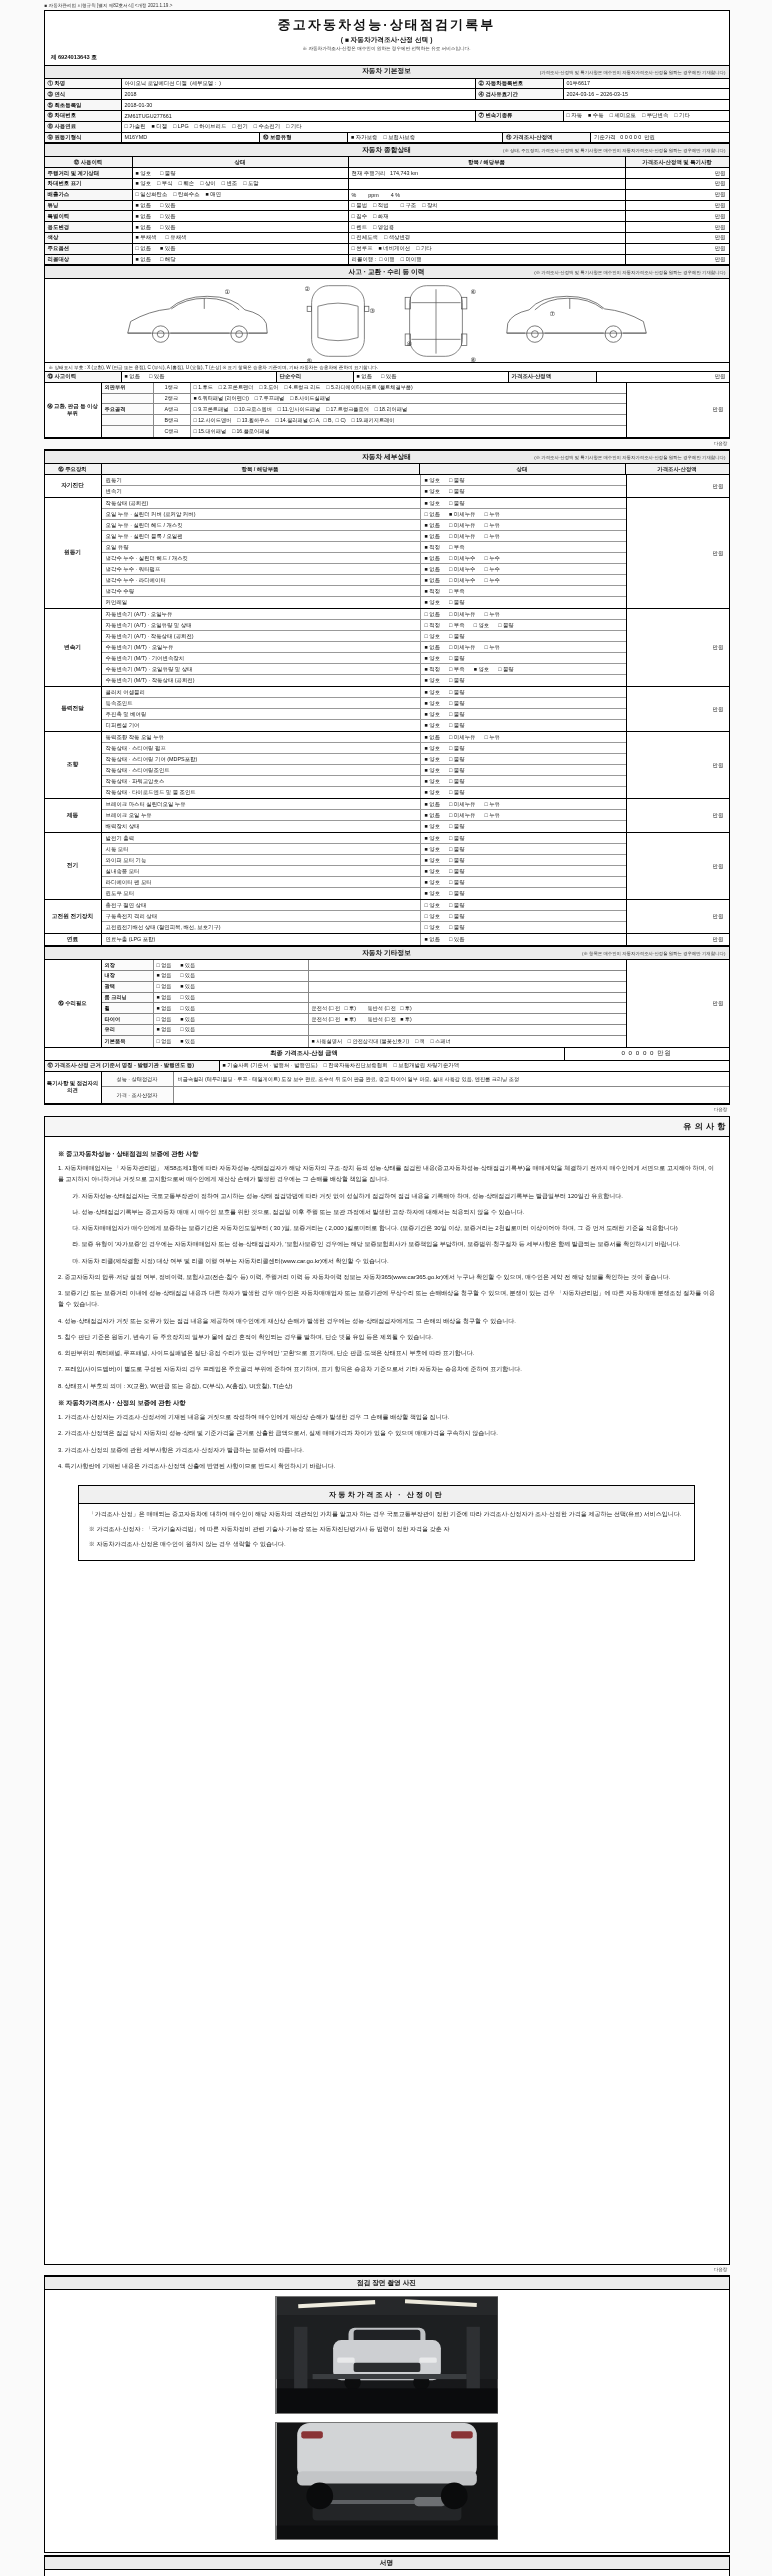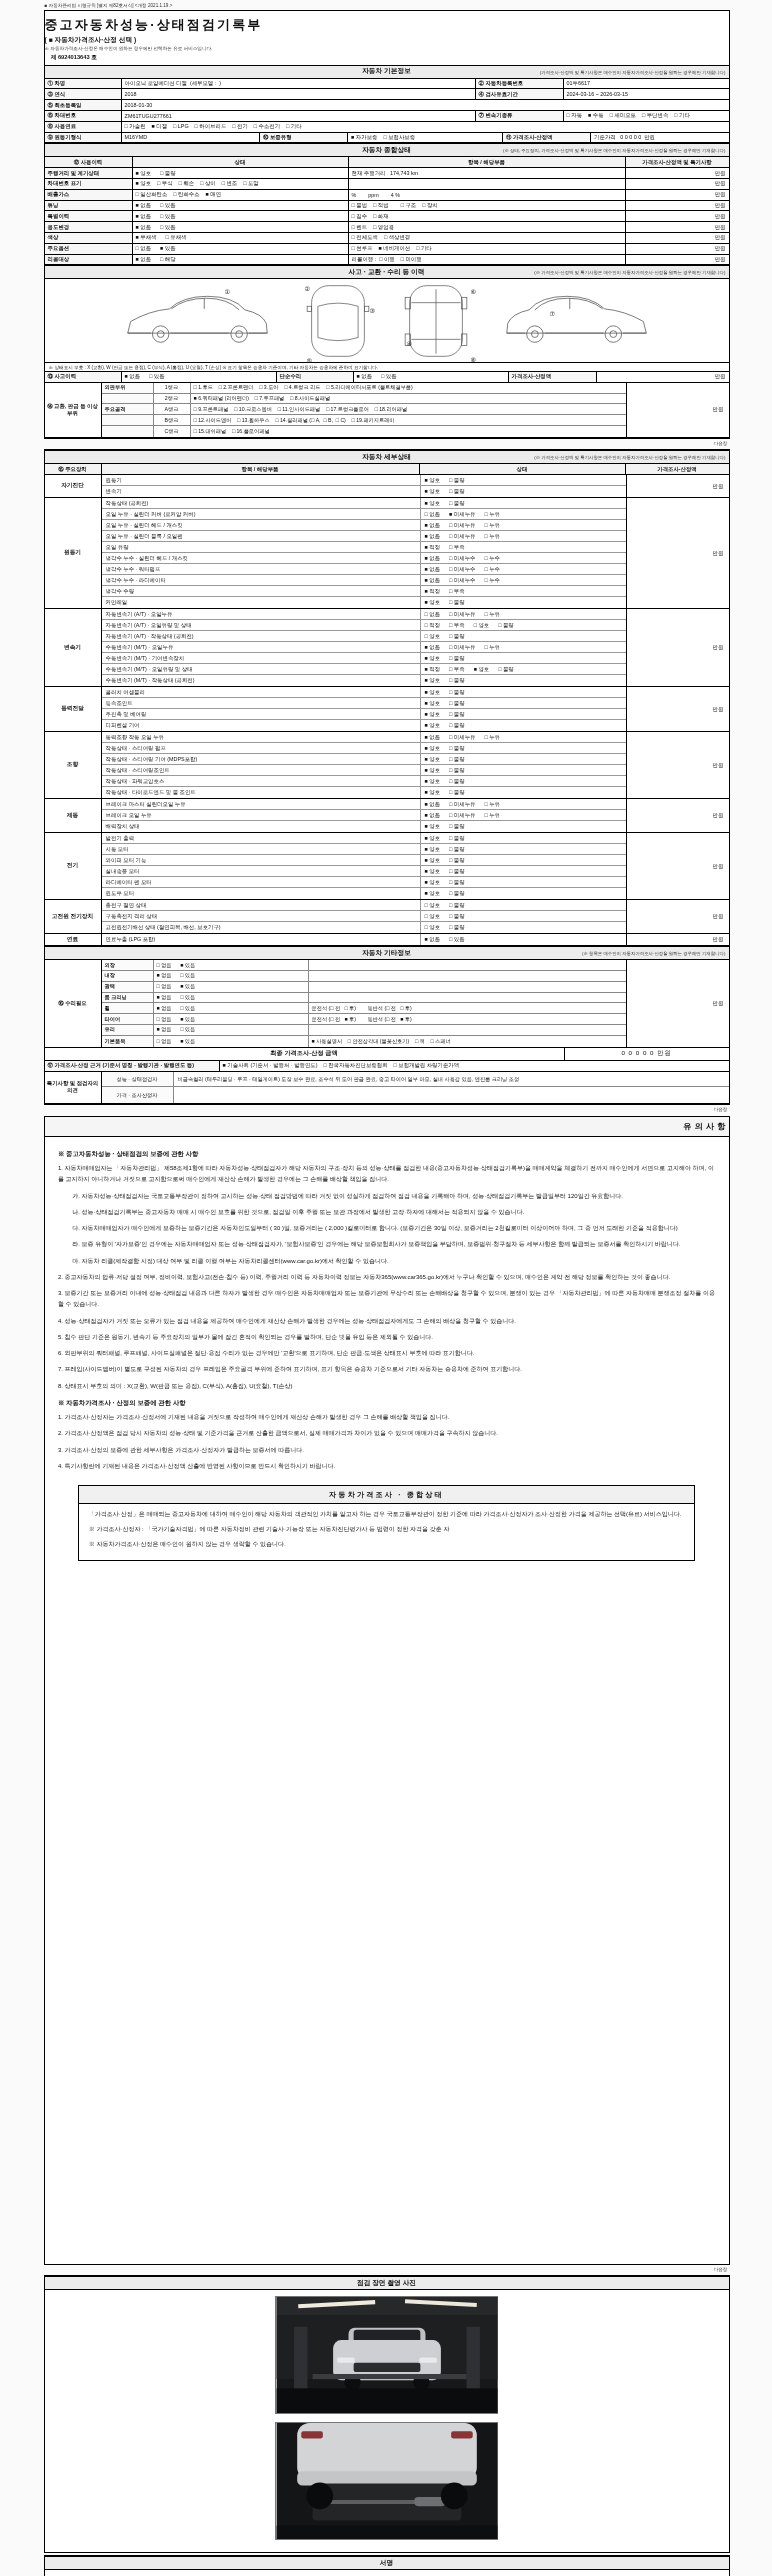--- a/index.html
+++ b/index.html
@@ -9,21 +9,21 @@
     background:#fafafa;
     font-family:"Liberation Sans", sans-serif;
     color:#111;
   }
   .page { width:686px; margin:0 auto; padding-top:2.1px; }
   .form-ref { font-size:4.6px; color:#333; padding:1px 0 1.5px 1px; }
   .box { border:0.8px solid #000; background:#fff; margin-bottom:2.1px; }
   .page-note { text-align:right; font-size:4.6px; color:#444; padding:0.5px 2.1px 3.1px 0; }
 
   
-  .title-wrap { text-align:left; padding:5.2px 0 2.1px; }
+  .title-wrap { text-align:center; padding:5.2px 0 2.1px; }
   .doc-title { font-size:13px; font-weight:bold; letter-spacing:2.1px; }
   .doc-option { font-size:6.7px; font-weight:bold; margin-top:2.1px; }
   .doc-note { font-size:4.6px; color:#333; margin-top:1.5px; }
   .doc-no { font-size:5.7px; font-weight:bold; padding:1px 0 2.1px 6.2px; }
 
   
   .secbar {
     position:relative; background:#ececec;
     border-top:0.5px solid #000; border-bottom:0.5px solid #000;
     text-align:center; font-weight:bold; font-size:6.7px; padding:1.5px 0;
@@ -806,21 +806,21 @@
           <div class="npara" data-ind="0">1. 가격조사·산정자는 가격조사·산정서에 기재된 내용을 거짓으로 작성하여 매수인에게 재산상 손해가 발생한 경우 그 손해를 배상할 책임을 집니다.</div>
 
           <div class="npara" data-ind="0">2. 가격조사·산정액은 점검 당시 자동차의 성능·상태 및 기준가격을 근거로 산출한 금액으로서, 실제 매매가격과 차이가 있을 수 있으며 매매가격을 구속하지 않습니다.</div>
 
           <div class="npara" data-ind="0">3. 가격조사·산정의 보증에 관한 세부사항은 가격조사·산정자가 발급하는 보증서에 따릅니다.</div>
 
           <div class="npara" data-ind="0">4. 특기사항란에 기재된 내용은 가격조사·산정액 산출에 반영된 사항이므로 반드시 확인하시기 바랍니다.</div>
 
       </div>
       <div class="pricing-box">
-        <div class="pricing-box-title">자동차가격조사 · 종합상태</div>
+        <div class="pricing-box-title">자동차가격조사 · 산정이란</div>
         <div class="pricing-box-body">
 
             <div class="npara" data-ind="0">「가격조사·산정」은 매매되는 중고자동차에 대하여 매수인이 해당 자동차의 객관적인 가치를 알고자 하는 경우 국토교통부장관이 정한 기준에 따라 가격조사·산정자가 조사·산정한 가격을 제공하는 선택(유료) 서비스입니다.</div>
 
             <div class="npara" data-ind="0">※ 가격조사·산정자 : 「국가기술자격법」에 따른 자동차정비 관련 기술사·기능장 또는 자동차진단평가사 등 법령이 정한 자격을 갖춘 자</div>
 
             <div class="npara" data-ind="0">※ 자동차가격조사·산정은 매수인이 원하지 않는 경우 생략할 수 있습니다.</div>
 
         </div>
       </div>

